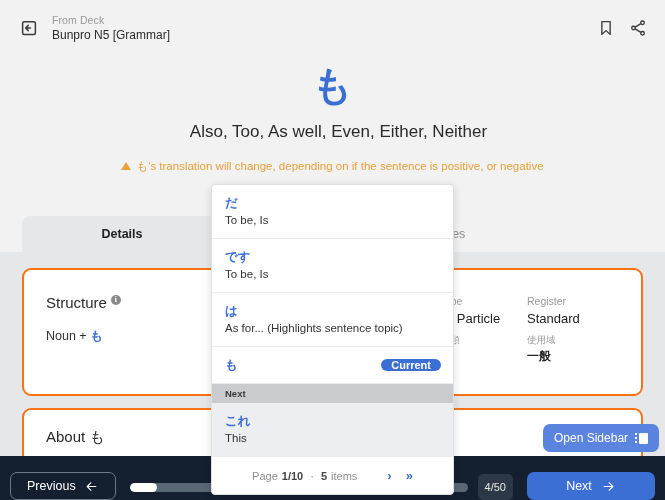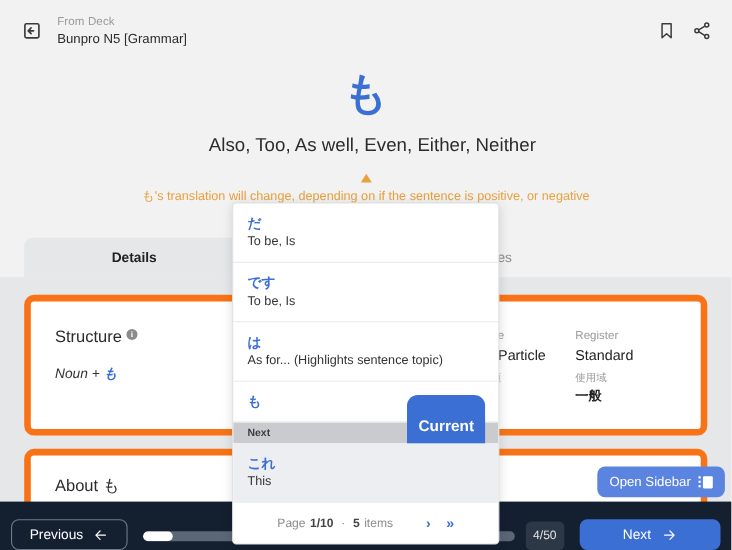--- a/index.html
+++ b/index.html
@@ -53,21 +53,21 @@
     font-weight: bold;
     font-family: "DejaVu Sans", sans-serif;
   }
   .hero-meaning {
     margin-top: 10px;
     font-size: 17px; color: #2b2b2b; line-height: 24px; margin-left: 12px;
   }
   .hero-warn {
     margin-top: 14px;
     font-size: 11.5px; color: #e8a13c; line-height: 16px;
-    display: flex; align-items: center; justify-content: center; gap: 5px; flex-direction: column;
+    display: flex; align-items: center; justify-content: center; gap: 5px;
   }
   .warn-tri {
     width: 0; height: 0;
     border-left: 5px solid transparent;
     border-right: 5px solid transparent;
     border-bottom: 8px solid #e8a13c;
     display: inline-block;
   }
 
   
@@ -95,21 +95,21 @@
 
   
   .panel {
     position: absolute; top: 252px; left: 0;
     width: 665px; height: 214px;
     background: #e6e7e9;
     padding: 16px 22px 0 22px;
   }
   .card {
     background: #fff;
-    border: 6px solid #f97316;
+    border: 2px solid #f97316;
     border-radius: 9px;
     position: relative;
   }
   .card-structure {
     height: 128px;
     padding: 24px 22px;
   }
   .card-title {
     font-size: 15px; color: #2b2b2b;
     display: inline-flex; align-items: flex-start; gap: 4px;
@@ -117,21 +117,21 @@
   .info-dot {
     width: 10px; height: 10px; border-radius: 50%;
     background: #8a8a8a; color: #fff;
     font-size: 7.5px; line-height: 10px; text-align: center;
     font-weight: bold; margin-top: 1px;
     cursor: pointer;
     font-family: "Liberation Serif", serif;
   }
   .structure-line {
     margin-top: 16px;
-    font-size: 12.5px; color: #333; font-style: italic;
+    font-size: 12.5px; color: #333;
   }
   .structure-line .jp { color: #3b6fd4; font-weight: bold;
     font-family: "DejaVu Sans", sans-serif; }
 
   
   .meta {
     position: absolute; top: 24px; right: 24px;
     display: grid; grid-template-columns: 115px 90px;
     row-gap: 0px;
   }
@@ -199,23 +199,23 @@
   }
   .dd-item.shaded { background: #eceef1; }
   .dd-jp {
     font-size: 12.5px; color: #3b6fd4; font-weight: bold;
     font-family: "DejaVu Sans", sans-serif; line-height: 17px;
   }
   .dd-en { font-size: 11.5px; color: #333; line-height: 16px; margin-top: 1px; }
   .current-badge {
     position: absolute; right: 12px; top: 12px;
     background: #3b6fd4; color: #fff;
-    font-size: 14px; font-weight: bold;
+    font-size: 11px; font-weight: bold;
     border-radius: 10px;
-    padding: 20px 10px;
+    padding: 0 10px;
   }
   .dd-section {
     background: #c9cbcf;
     font-size: 9.5px; font-weight: bold; color: #3c3c3c;
     padding: 4px 13px;
   }
   .dd-footer {
     display: flex; align-items: center; justify-content: center;
     gap: 4px;
     padding: 11px 13px;

